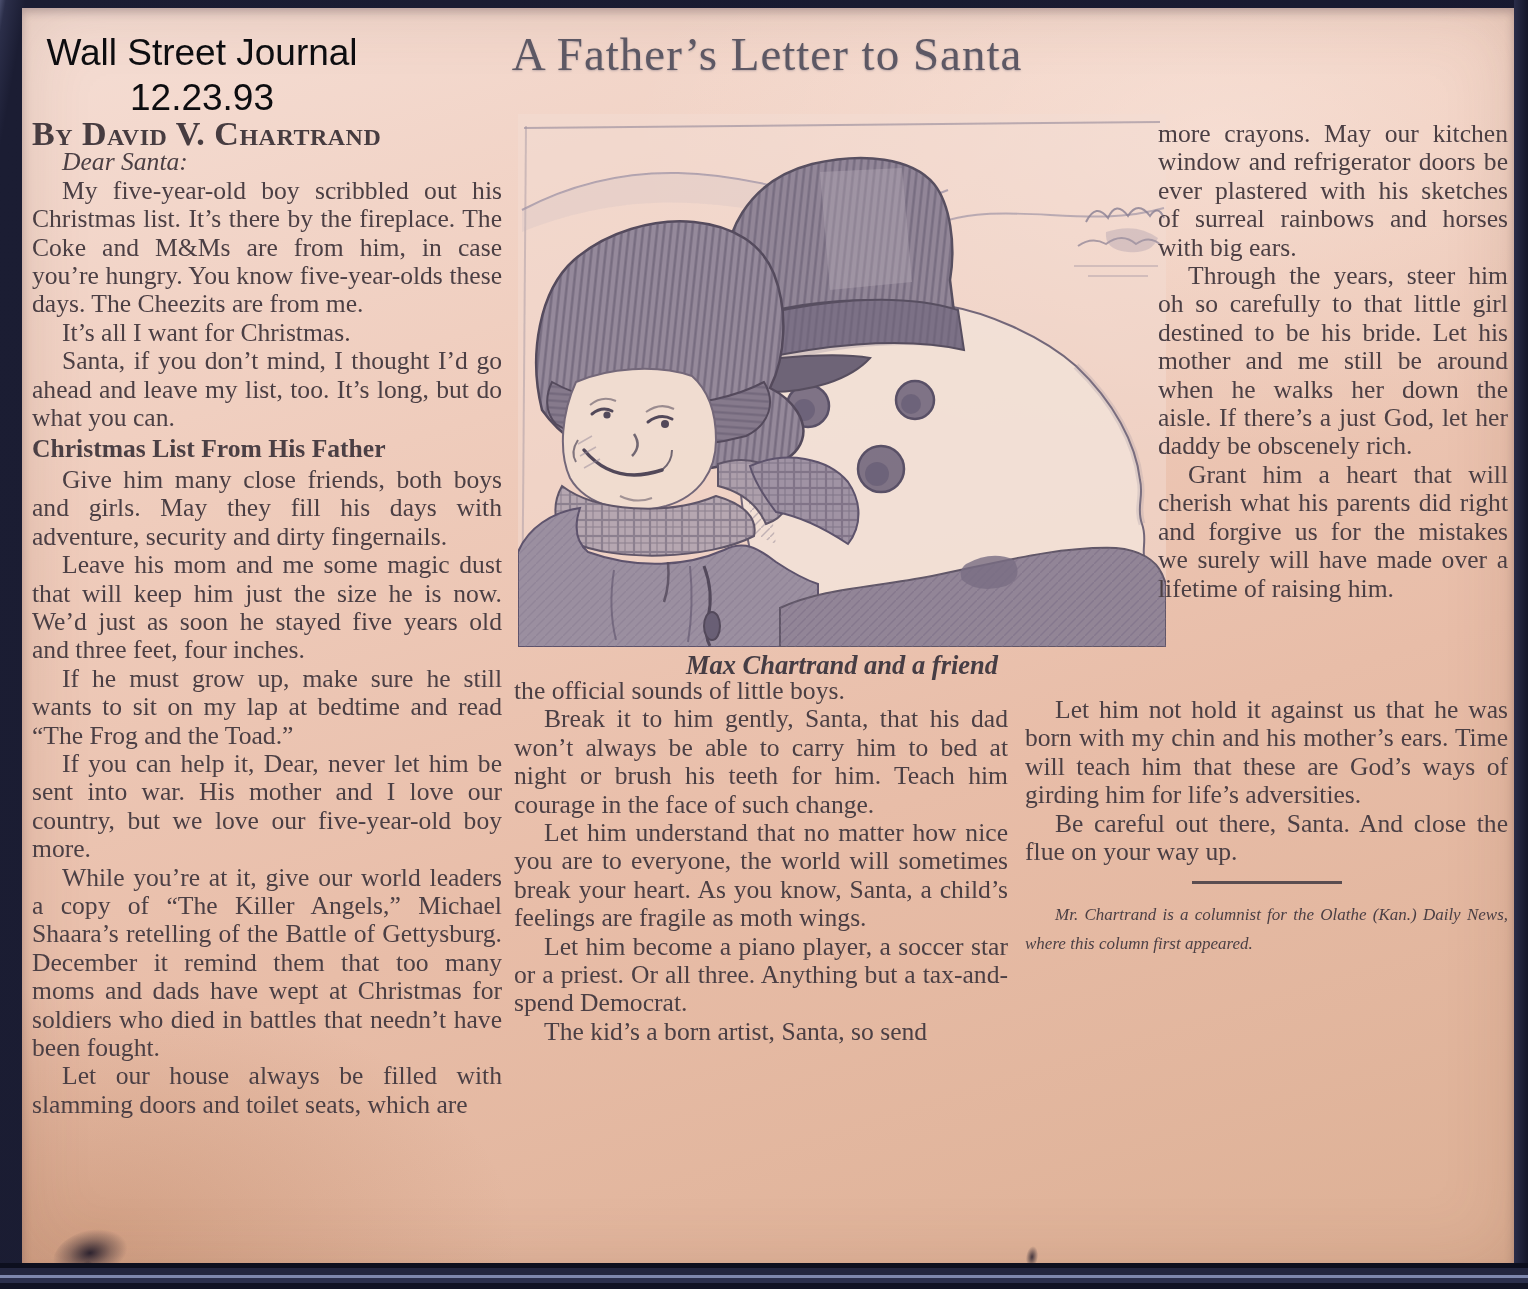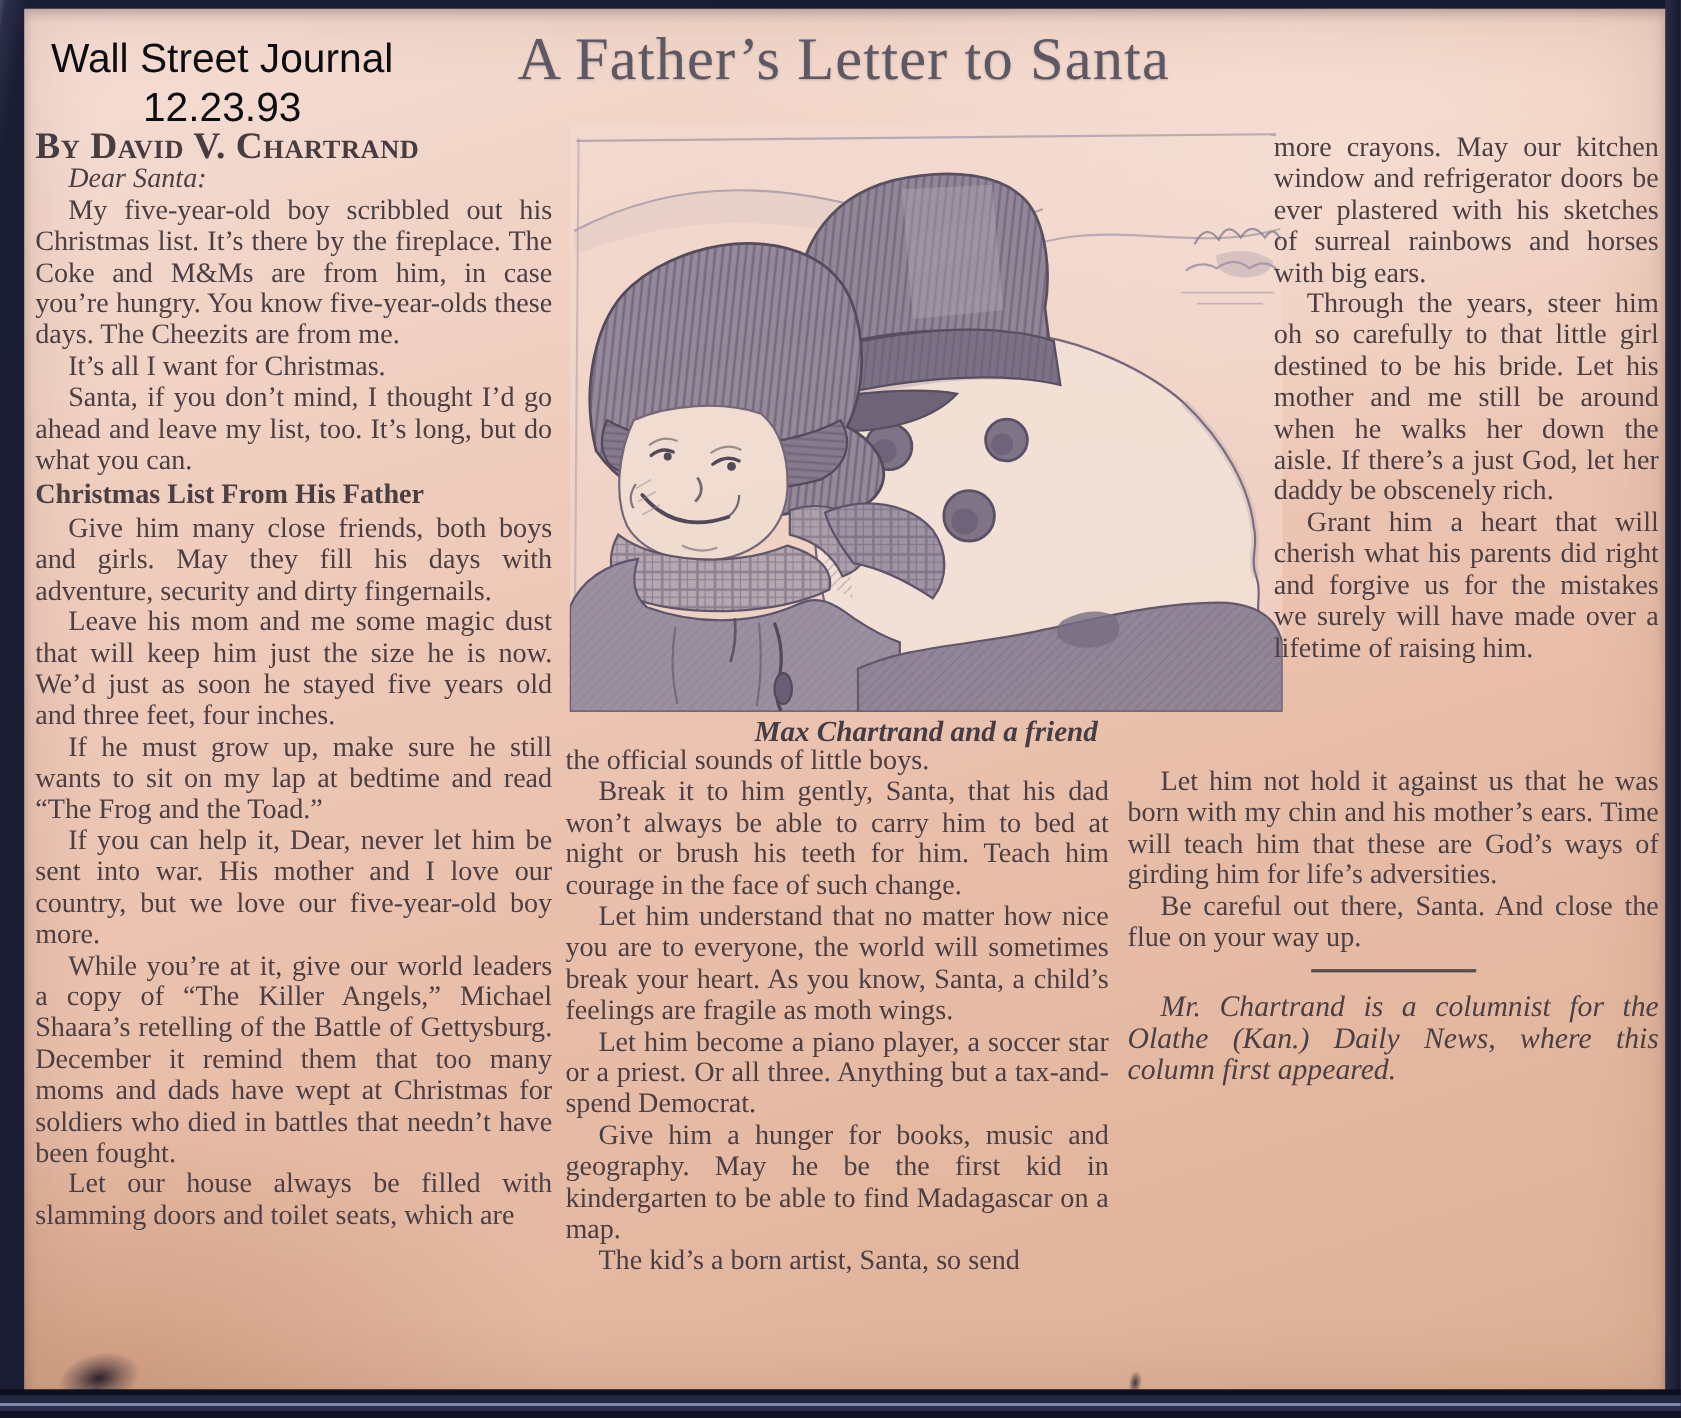--- a/index.html
+++ b/index.html
@@ -29,40 +29,40 @@
   .ink{color:#4b3f44;}
   
   .annotation{
     position:absolute;left:12px;top:22px;width:336px;
     font-family:"Liberation Sans", sans-serif;font-weight:500;
     font-size:37px;line-height:45px;color:#0d0d10;text-align:center;
   }
   
   .headline{
     position:absolute;left:340px;top:14px;width:810px;text-align:center;
-    font-size:55px;line-height:64px;color:#5d5864;letter-spacing:1px;
+    font-size:47px;line-height:64px;color:#5d5864;letter-spacing:1px;
     text-shadow:0 1px 2px rgba(93,88,110,.35);
   }
   
   .col{position:absolute;font-size:25.6px;line-height:28.4px;overflow:hidden;}
   .col p{margin:0;text-indent:30px;text-align:justify;}
   .col p.cont{text-indent:0;}
   .byline{
     text-align:center;text-indent:0 !important;font-variant:small-caps;
     font-weight:600;letter-spacing:.5px;font-size:34px;margin-bottom:5px;
     color:#473c40;
   }
   .salutation{font-style:italic;}
   .subhead{font-weight:bold;text-align:center;text-indent:0 !important;margin:3px 0 2px !important;}
   .col1{left:10px;top:112px;width:470px;height:1140px;}
   .col2{left:492px;top:669px;width:494px;height:582px;}
   .col3a{left:1136px;top:112px;width:350px;height:582px;}
   .col3b{left:1003px;top:688px;width:483px;height:566px;}
   .divider{width:150px;border:0;border-top:3px solid #5a4d50;margin:15px auto 17px auto;}
-  .bio{font-style:italic;font-size:27px;}
+  .bio{font-style:italic;font-size:17px;}
   
   figure.sketch{position:absolute;left:496px;top:106px;width:648px;height:533px;margin:0;}
   figure.sketch svg{width:100%;height:100%;opacity:.92;}
   .caption{
     position:absolute;left:496px;top:642px;width:648px;text-align:center;
     font-style:italic;font-weight:600;font-size:26.5px;color:#463d44;
   }
   
   .smudge{
     position:absolute;left:30px;top:1222px;width:76px;height:46px;
@@ -217,21 +217,20 @@
     </svg>
   </figure>
 
   <figcaption class="caption">Max Chartrand and a friend</figcaption>
 
   <div class="col col2 ink">
     <p class="cont">the official sounds of little boys.</p>
     <p>Break it to him gently, Santa, that his dad won’t always be able to carry him to bed at night or brush his teeth for him. Teach him courage in the face of such change.</p>
     <p>Let him understand that no matter how nice you are to everyone, the world will sometimes break your heart. As you know, Santa, a child’s feelings are fragile as moth wings.</p>
     <p>Let him become a piano player, a soccer star or a priest. Or all three. Anything but a tax-and-spend Democrat.</p>
-    <p>Give him a hunger for books, music and geography. May he be the first kid in kindergarten to be able to find Madagascar on a map.</p>
     <p>The kid’s a born artist, Santa, so send</p>
   </div>
 
   <div class="col col3a ink">
     <p class="cont">more crayons. May our kitchen window and refrigerator doors be ever plastered with his sketches of surreal rainbows and horses with big ears.</p>
     <p>Through the years, steer him oh so carefully to that little girl destined to be his bride. Let his mother and me still be around when he walks her down the aisle. If there’s a just God, let her daddy be obscenely rich.</p>
     <p>Grant him a heart that will cherish what his parents did right and forgive us for the mistakes we surely will have made over a lifetime of raising him.</p>
   </div>
 
   <div class="col col3b ink">

